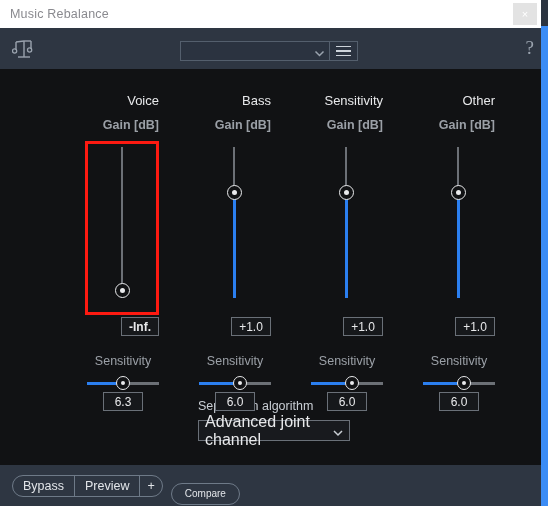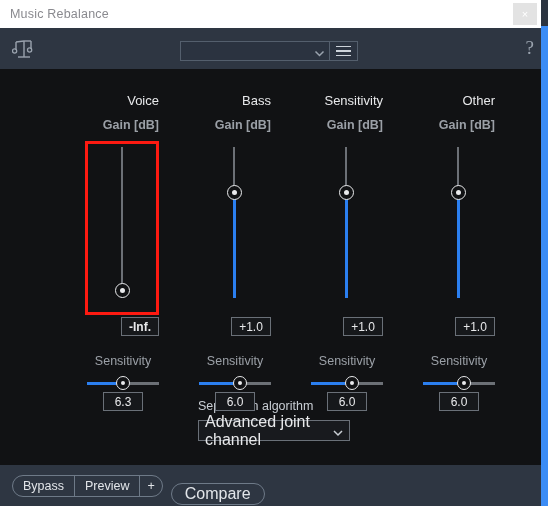--- a/index.html
+++ b/index.html
@@ -320,21 +320,21 @@
 
   .pill {
     margin-left: 8px;
     height: 22px;
     border: 1px solid #6e7a88;
     border-radius: 11px;
     display: flex;
     align-items: center;
     justify-content: center;
     padding: 0 13px;
-    font-size: 16px;
+    font-size: 10px;
     color: #e2e5e9;
     margin-top: 16px;
   }
   .render-btn {
     position: absolute;
     right: 13px;
     height: 24px;
     border-radius: 12px;
     background: #5b646f;
     display: flex;

